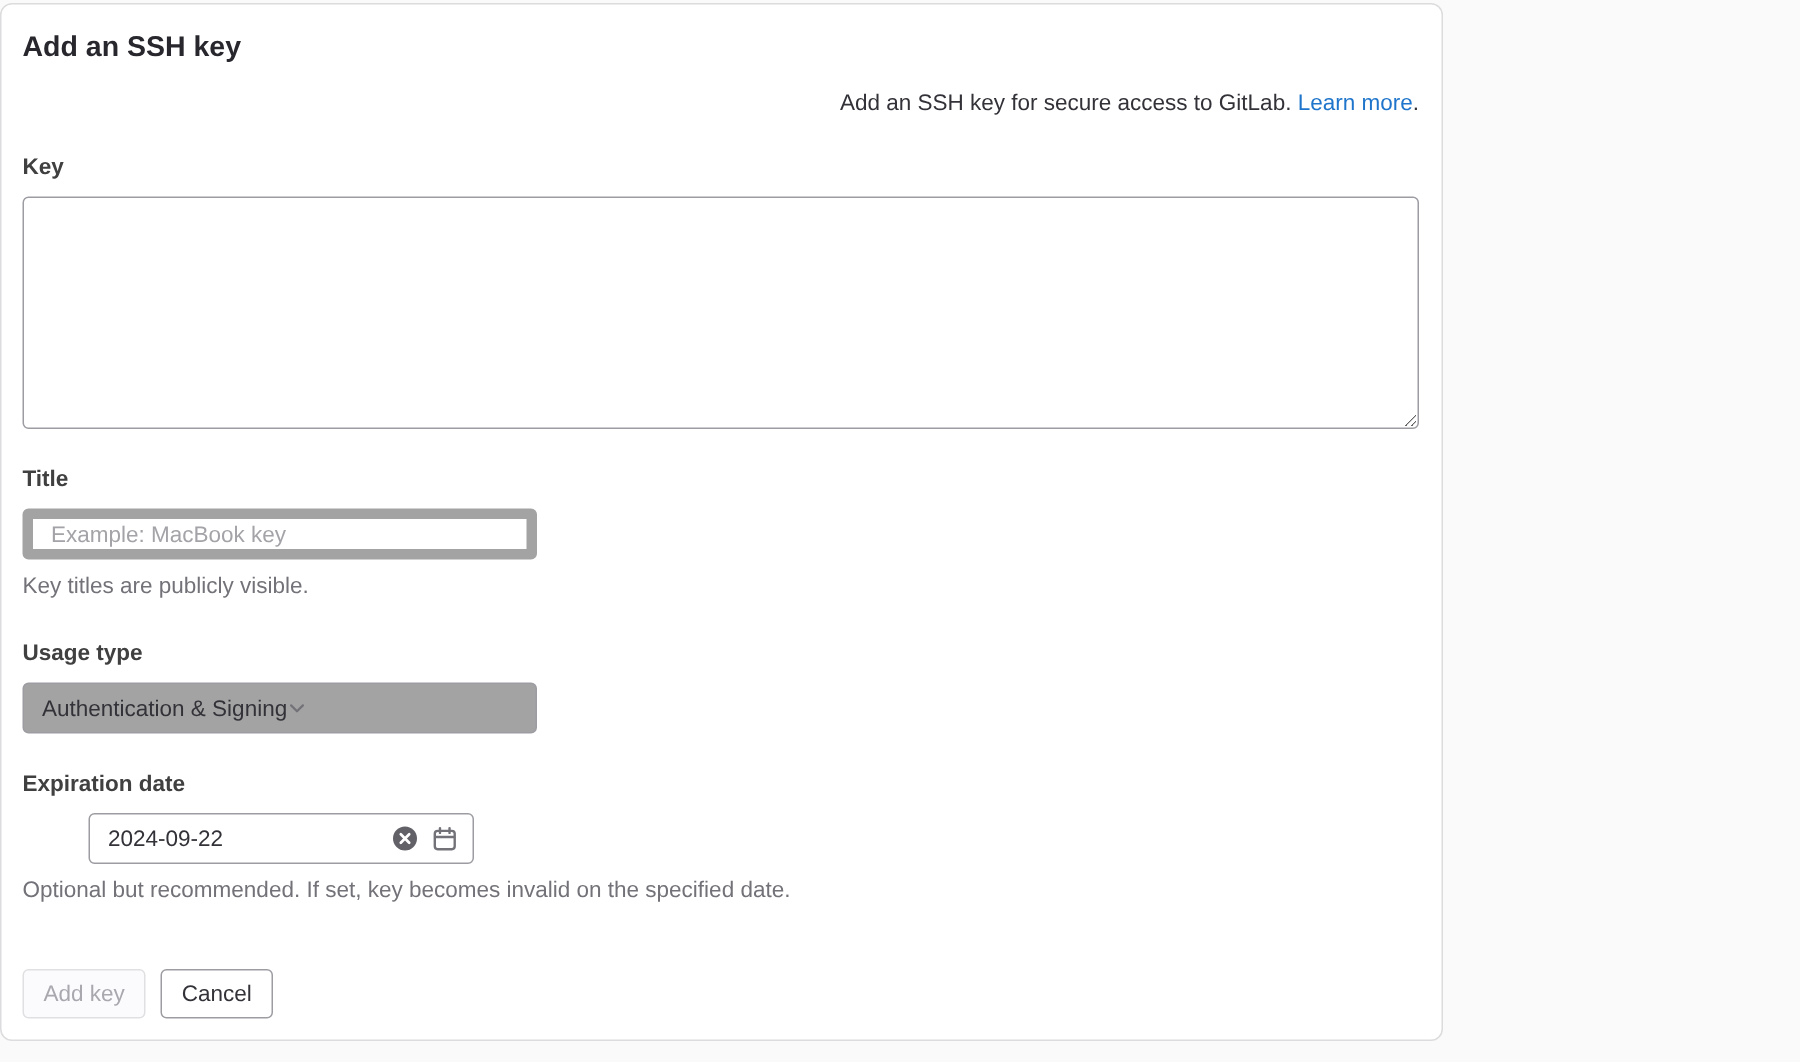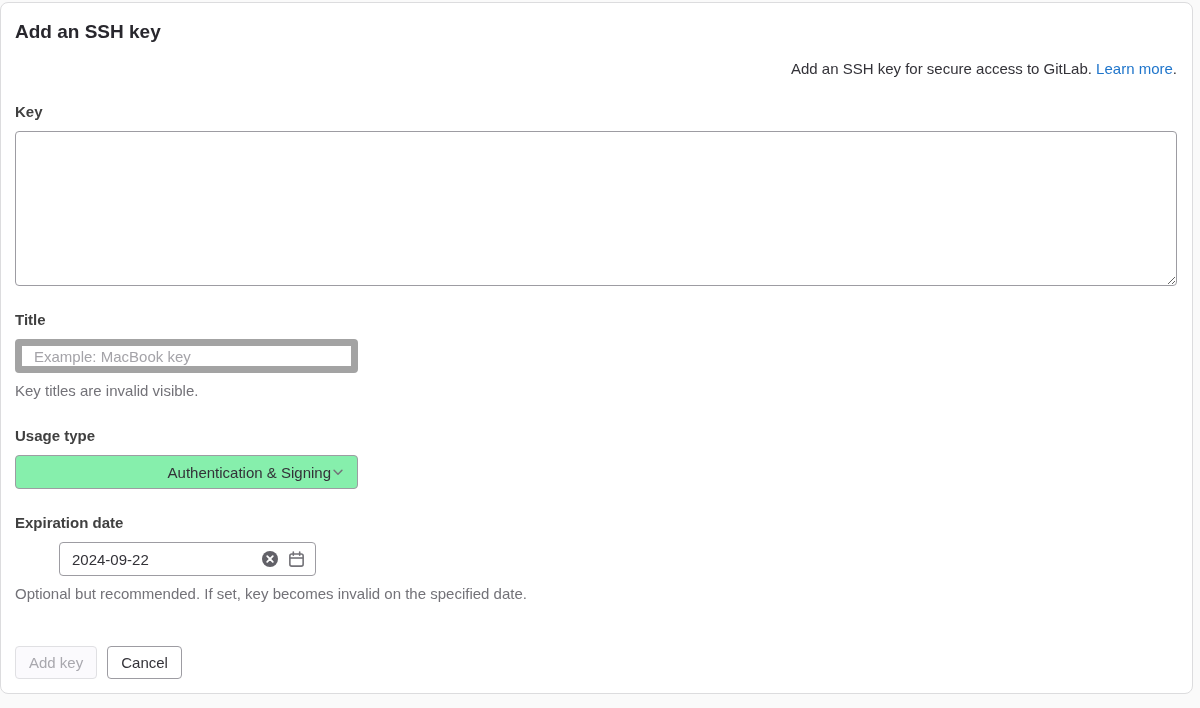--- a/index.html
+++ b/index.html
@@ -8,21 +8,21 @@
     padding: 0;
     width: 1200px;
     height: 708px;
     background: #fafafa;
     font-family: "Liberation Sans", sans-serif;
     font-size: 15px;
     color: #333238;
     overflow: hidden;
   }
   .panel {
-    width: 1193px;
+    width: 962px;
     height: 692px;
     margin-top: 2px;
     background: #ffffff;
     border: 1px solid #dcdcde;
     border-radius: 8px;
     padding: 15px 15px 0 14px;
   }
   .page-title {
     margin: 2px 0 14px 0;
     font-size: 19px;
@@ -77,24 +77,24 @@
     color: #333238;
     outline: none;
     background: #fff;
   }
   input::placeholder { color: #a4a3a8; opacity: 1; }
   .select-box {
     width: 343px;
     height: 34px;
     border: 1px solid #9d9ca2;
     border-radius: 4px;
-    background: #86efac;
+    background: #a3a3a3;
     display: flex;
     align-items: center;
-    justify-content: flex-end;
+    justify-content: flex-start;
     padding: 0 12px;
     cursor: pointer;
   }
   .select-value { color: #333238; }
   .date-wrap {
     width: 257px;
     height: 34px;
     border: 1px solid #9d9ca2;
     border-radius: 4px;
     background: #fff;
@@ -157,21 +157,21 @@
   <p class="page-description"><span>Add an SSH key for secure access to GitLab. </span><a class="learn-more" href="#">Learn more</a><span>.</span></p>
 
   <div class="form-group first">
     <label class="form-label">Key</label>
     <textarea class="key-textarea" value="" style=""></textarea>
   </div>
 
   <div class="form-group">
     <label class="form-label">Title</label>
     <input type="text" class="text-input" placeholder="Example: MacBook key" style="">
-    <div class="form-help">Key titles are invalid visible.</div>
+    <div class="form-help">Key titles are publicly visible.</div>
   </div>
 
   <div class="form-group">
     <label class="form-label">Usage type</label>
     <div class="select-box" role="combobox">
       <span class="select-value">Authentication &amp; Signing</span>
       <span style="display:flex;">
         <svg width="14" height="14" viewBox="0 0 16 16" fill="none">
           <path d="M3.5 6 L8 10.5 L12.5 6" stroke="#737278" stroke-width="1.7" stroke-linecap="round" stroke-linejoin="round"></path>
         </svg>

